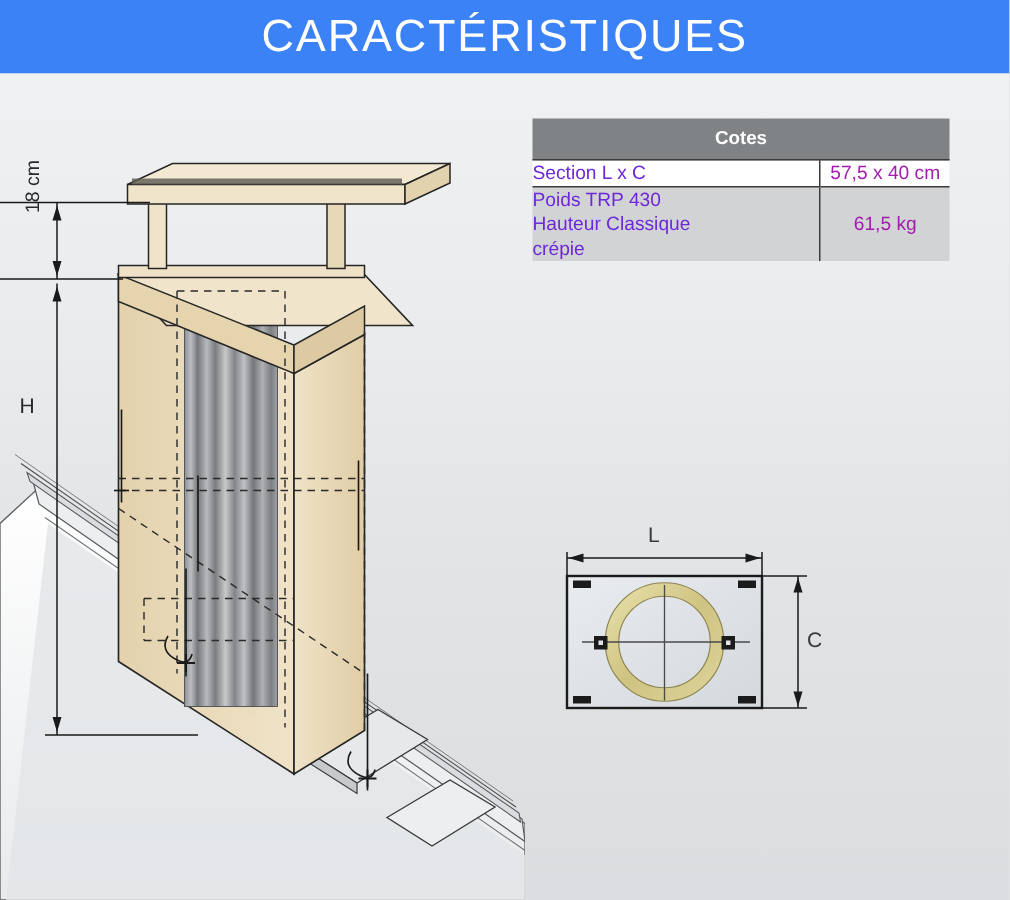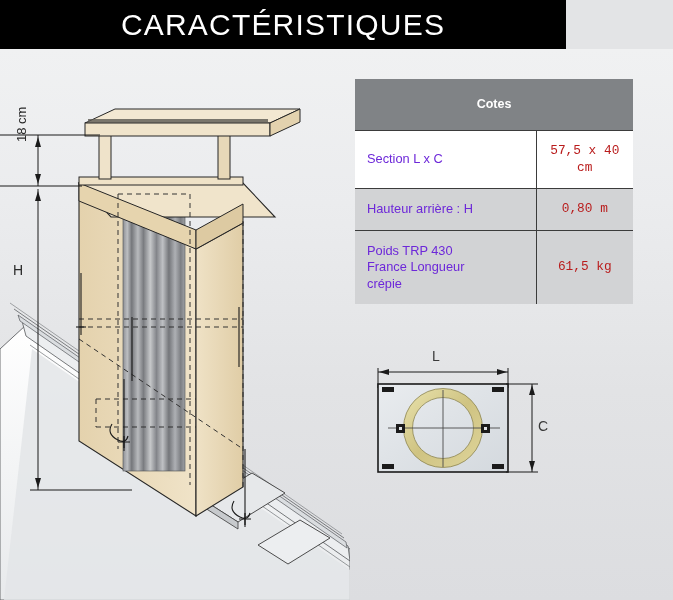--- a/index.html
+++ b/index.html
@@ -6,22 +6,22 @@
   html,body{margin:0;padding:0;}
   body{
     width:673px;height:600px;overflow:hidden;
     font-family:"Liberation Sans",sans-serif;
     background:#e3e4e6;
   }
   #page{position:relative;width:673px;height:600px;overflow:hidden;}
 
   
   #header{
-    position:absolute;left:0;top:0;width:566px;height:49px;
-    background:#000000;
+    position:absolute;left:0;top:0;width:673px;height:49px;
+    background:#3b82f6;
     display:flex;align-items:center;justify-content:center;
   }
   #header-title{
     color:#ffffff;font-size:30px;letter-spacing:1.2px;
     font-weight:300;white-space:nowrap;
     font-family:"Liberation Sans",sans-serif;
   }
 
   
   #canvas{
@@ -29,40 +29,40 @@
     background:linear-gradient(180deg,#f0f1f2 0%,#ebecee 28%,#e2e3e5 62%,#dcdde0 100%);
   }
 
   
   #spec-table{
     position:absolute;left:355px;top:79px;width:278px;
     border-collapse:collapse;
     font-size:12.5px;
   }
   #spec-table td,#spec-table th{
-    padding:12px;margin:0;
+    padding:0;margin:0;
   }
   .t-head{
     background:#808386;color:#ffffff;
     font-size:12.5px;font-weight:bold;text-align:center;
     height:27px;line-height:27px;
     border-bottom:1.6px solid #3b3b3b;
   }
   .t-row{border-bottom:1.6px solid #3b3b3b;}
   .t-row.last{border-bottom:none;}
   .r-white{background:#ffffff;}
   .r-gray{background:#d2d3d5;}
   .cell-label{
     width:212px;text-align:left;color:#6d28d9;
     font-size:12.8px;padding:9px 6px;line-height:16.5px;
     border-right:1.6px solid #3b3b3b;
   }
   .cell-value{
-    width:95px;text-align:center;color:#b91c1c;
-    font-size:12.8px;padding:9px 4px;line-height:16.5px;font-family:Liberation Mono, monospace;
+    width:95px;text-align:center;color:#a21caf;
+    font-size:12.8px;padding:9px 4px;line-height:16.5px;
   }
 
   
   #section-diagram{position:absolute;left:360px;top:340px;width:200px;height:150px;}
 
   
   #main-drawing{position:absolute;left:0px;top:49px;width:350px;height:551px;}
 
   .lbl{
     position:absolute;color:#2a2a2a;
@@ -235,28 +235,24 @@
     <thead>
       <tr>
         <th class="t-head" colspan="2">Cotes</th>
       </tr>
     </thead>
     <tbody>
       <tr class="t-row r-white">
         <td class="cell-label">Section L x C</td>
         <td class="cell-value">57,5 x 40 cm</td>
       </tr>
-      <tr class="t-row r-gray">
-        <td class="cell-label">Hauteur arrière : H</td>
-        <td class="cell-value">0,80 m</td>
-      </tr>
       <tr class="t-row r-gray last">
         <td class="cell-label">
           <span>Poids TRP 430</span><br>
-          <span>France Longueur</span><br>
+          <span>Hauteur Classique</span><br>
           <span>crépie</span>
         </td>
         <td class="cell-value">61,5 kg</td>
       </tr>
     </tbody>
   </table>
 
   <svg id="section-diagram" viewBox="0 0 200 150" width="200" height="150">
     <defs>
       <linearGradient id="gPlate" x1="0" y1="0" x2="1" y2="1">

